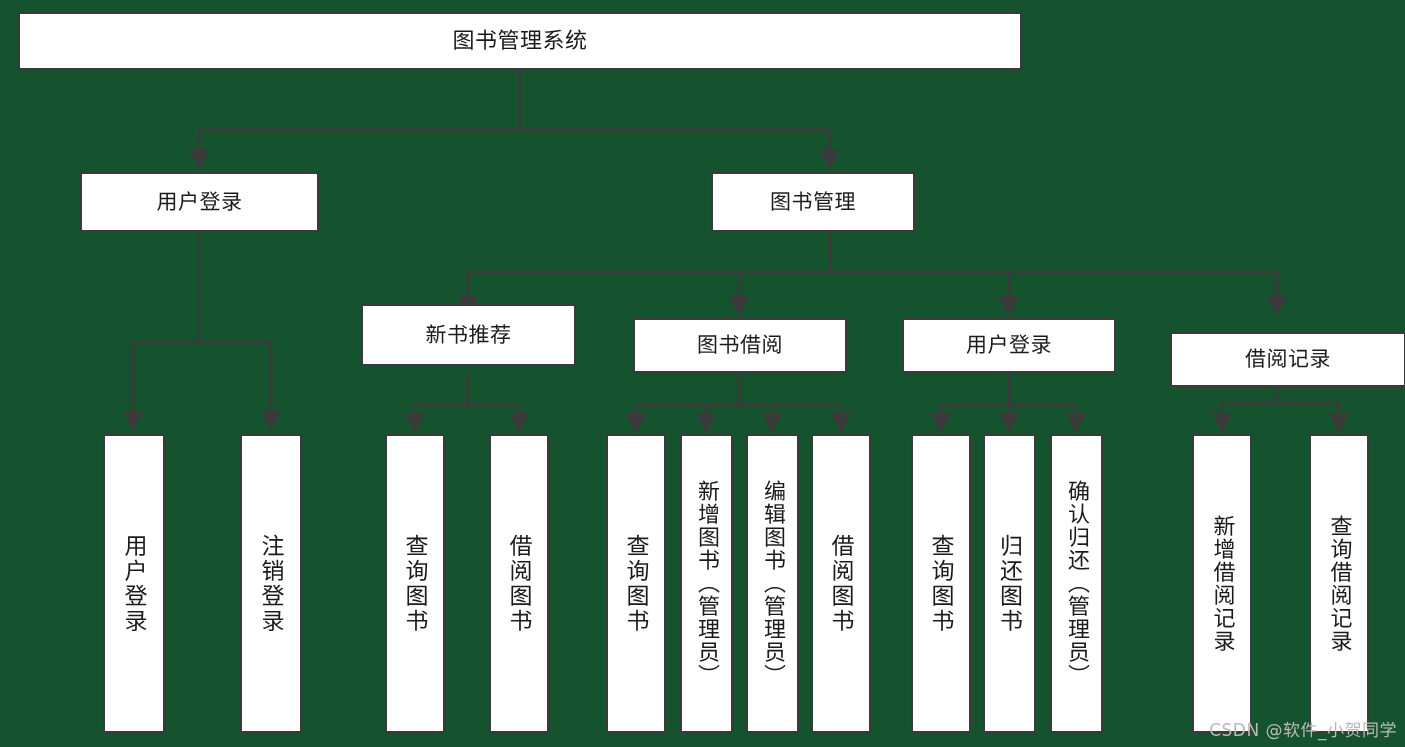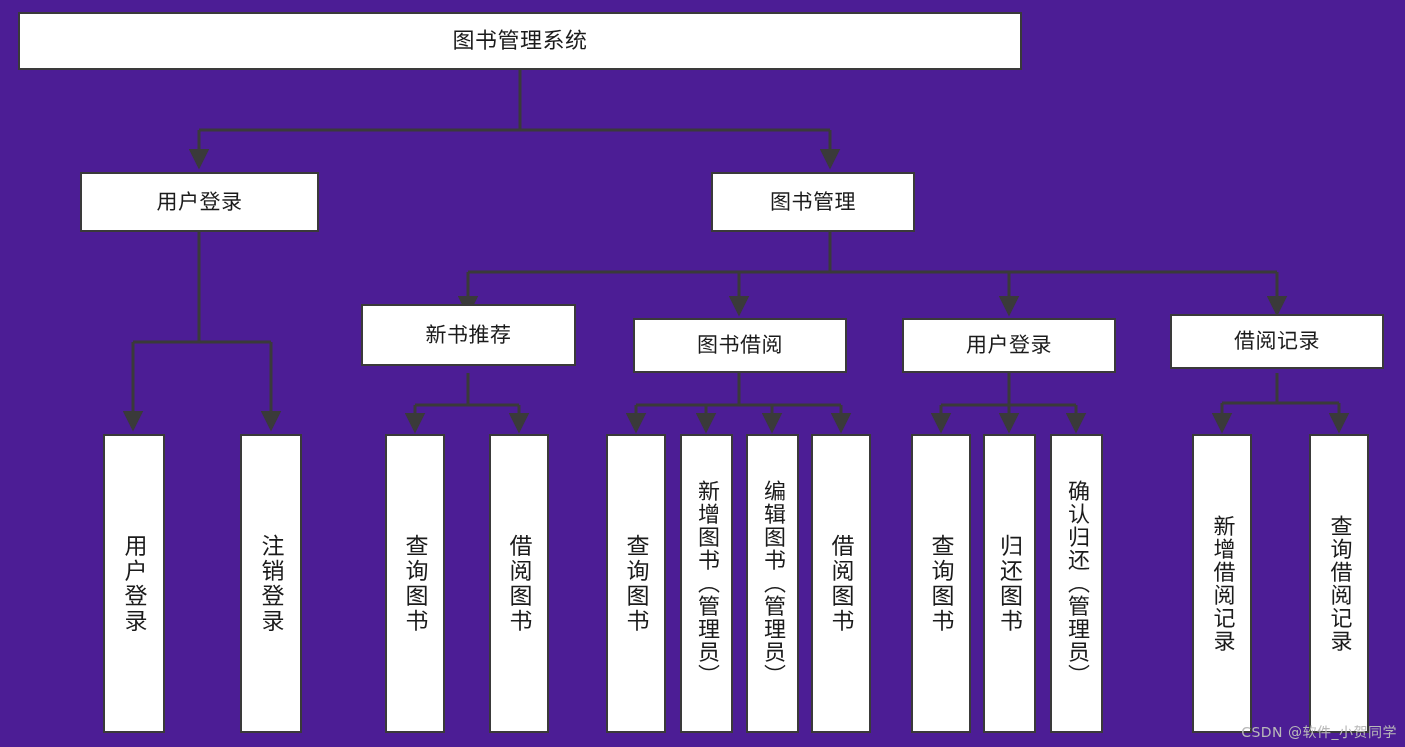--- a/index.html
+++ b/index.html
@@ -8,21 +8,21 @@
     padding: 0;
     background: #ffffff;
   }
   body {
     font-family: "DejaVu Sans", "Liberation Sans", sans-serif;
   }
   #canvas {
     position: relative;
     width: 1405px;
     height: 747px;
-    background: #4c1d95;
+    background: #14532d;
     overflow: hidden;
   }
   #edges {
     position: absolute;
     left: 0;
     top: 0;
     width: 1405px;
     height: 747px;
     pointer-events: none;
   }
@@ -66,21 +66,21 @@
     max-height: 270px;
   }
   .node.vert.narrow .label {
     font-size: 22px;
     letter-spacing: 1px;
   }
   #watermark {
     position: absolute;
     right: 8px;
     bottom: 6px;
-    font-size: 14px;
+    font-size: 17px;
     color: #b9b9b9;
     letter-spacing: 0.5px;
     z-index: 5;
     user-select: none;
     white-space: nowrap;
   }
 </style>
 </head>
 <body>
 
@@ -153,21 +153,21 @@
   </div>
 
   <div class="node horiz" style="left:633px; top:318px; width:214px; height:55px;">
     <span class="label">图书借阅</span>
   </div>
 
   <div class="node horiz" style="left:902px; top:318px; width:214px; height:55px;">
     <span class="label">用户登录</span>
   </div>
 
-  <div class="node horiz" style="left:1170px; top:314px; width:214px; height:55px;">
+  <div class="node horiz" style="left:1170px; top:332px; width:236px; height:55px;">
     <span class="label">借阅记录</span>
   </div>
 
   <div class="node vert" style="left:103px; top:434px; width:62px; height:299px;">
     <span class="label">用户登录</span>
   </div>
   <div class="node vert" style="left:240px; top:434px; width:62px; height:299px;">
     <span class="label">注销登录</span>
   </div>
 

